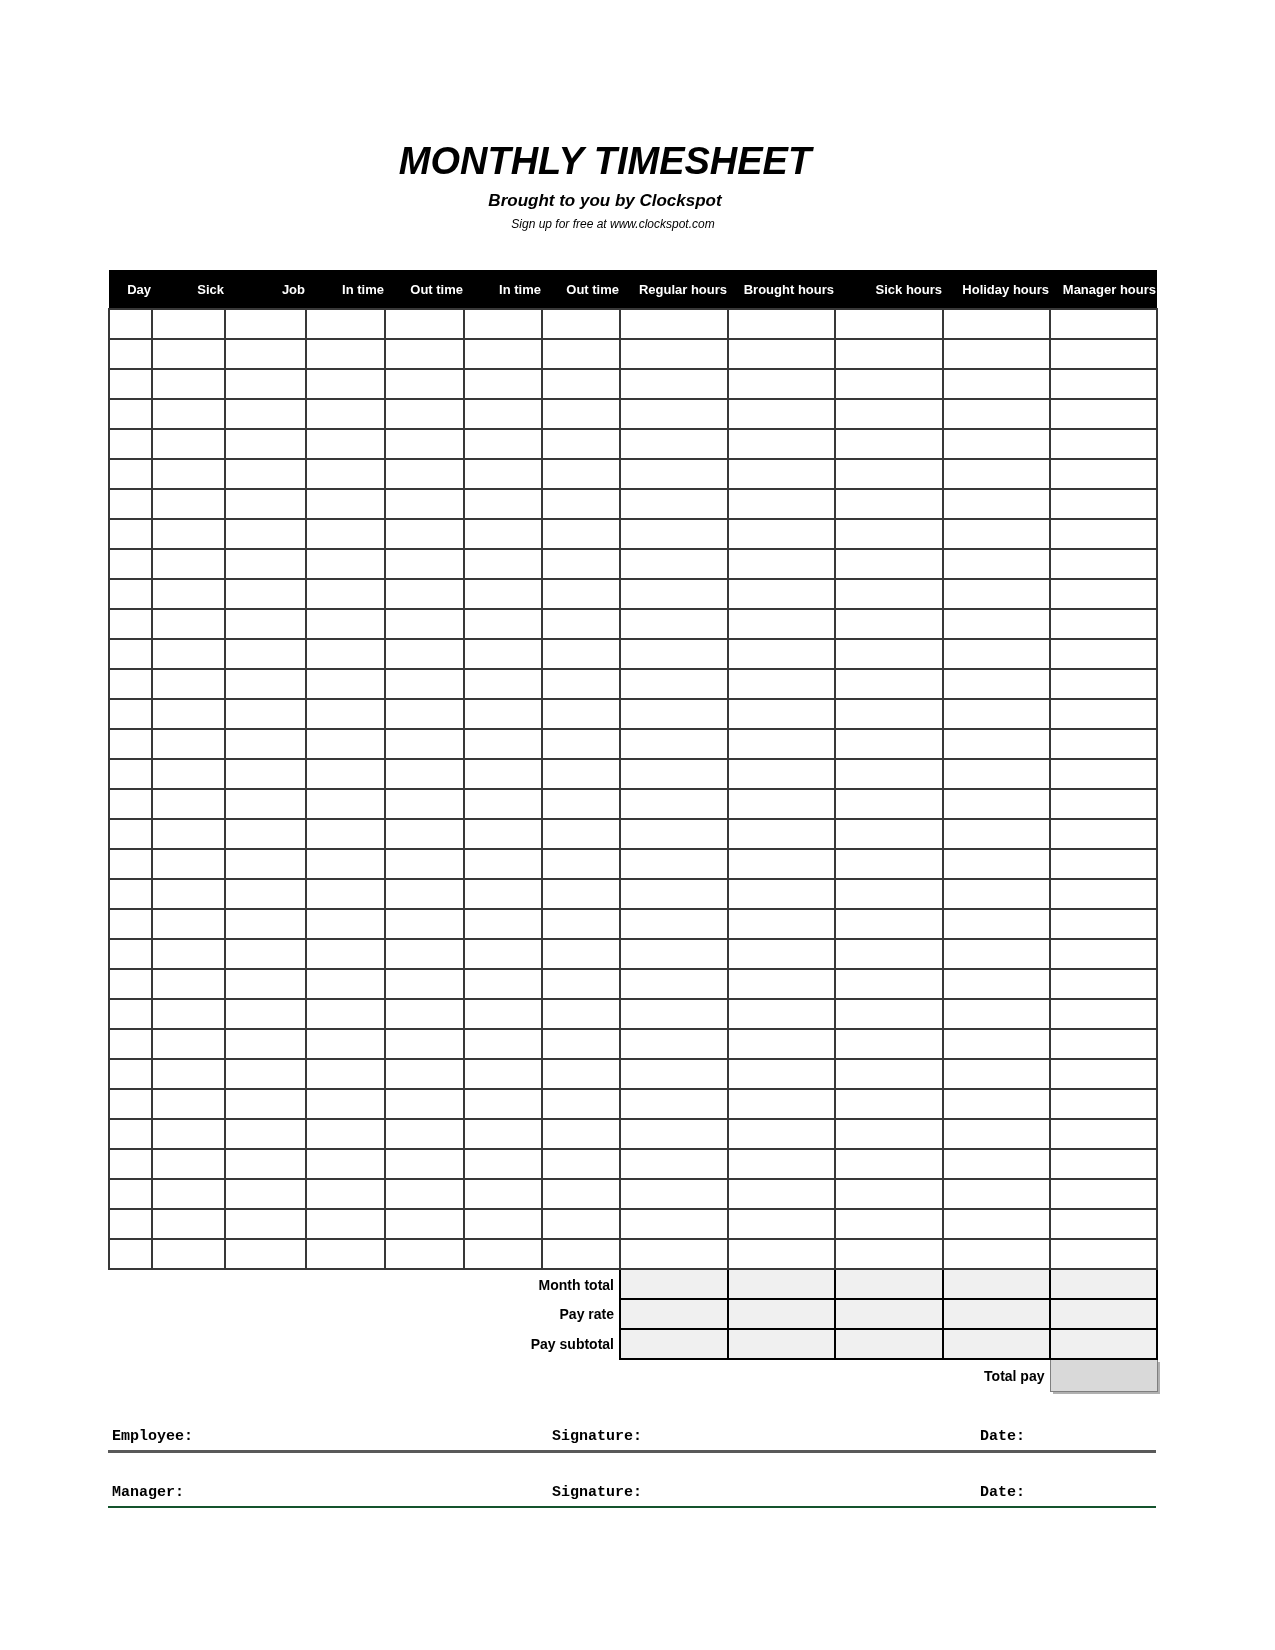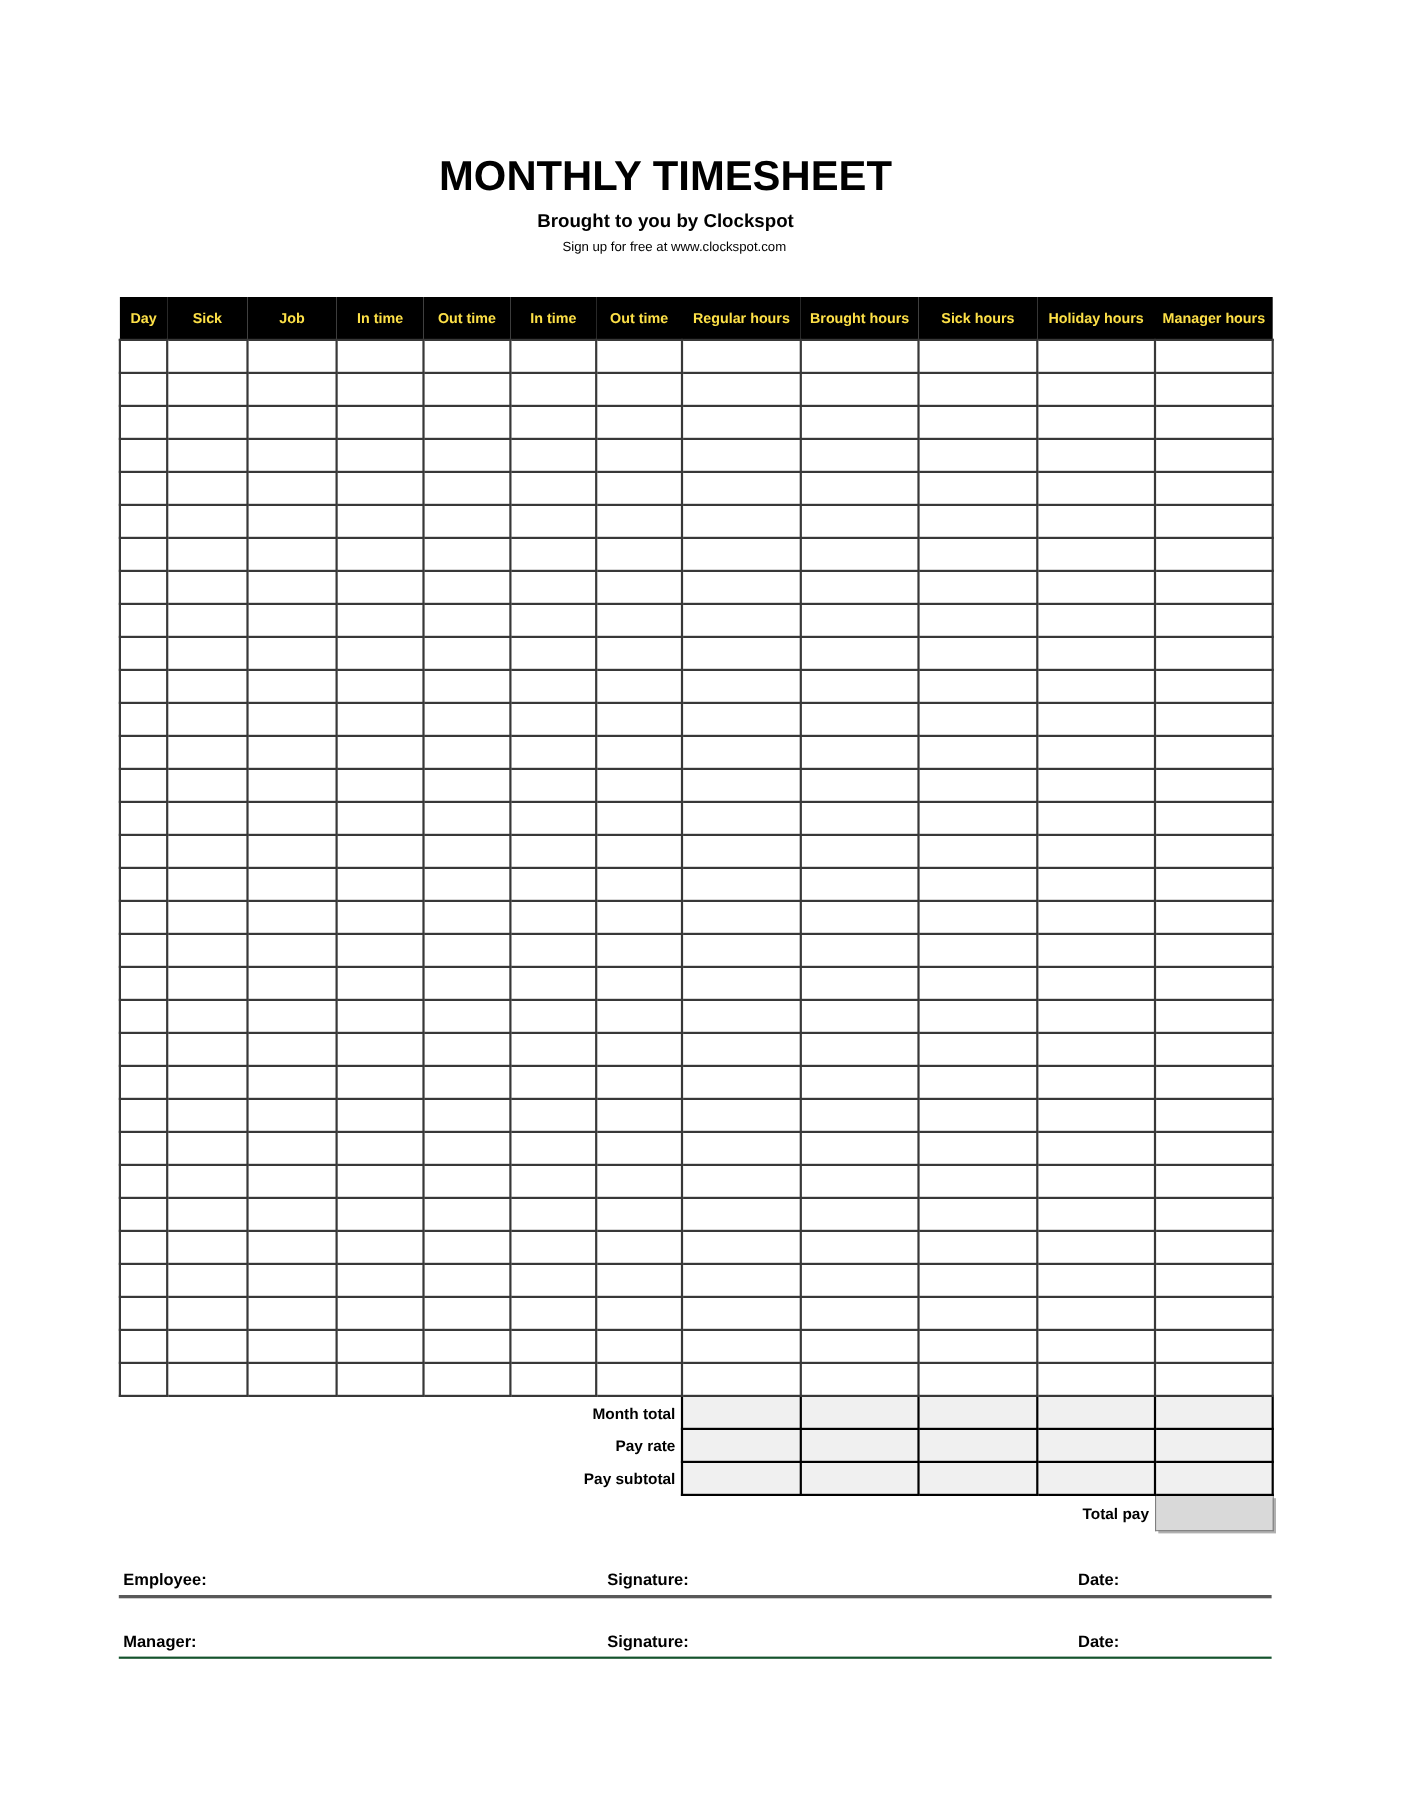--- a/index.html
+++ b/index.html
@@ -13,20 +13,21 @@
     overflow: hidden;
   }
 
   
   .doc-header {
     position: absolute;
     top: 142px;
     left: 0;
     width: 1210px;
     text-align: center;
+    font-style: italic;
   }
   .doc-title {
     font-size: 38px;
     font-weight: 800;
     line-height: 1;
     margin: 0;
     letter-spacing: 0px;
   }
   .doc-subtitle {
     font-size: 17px;
@@ -43,25 +44,25 @@
   table.sheet {
     position: absolute;
     left: 108px;
     top: 270px;
     width: 1048px;
     border-collapse: collapse;
     table-layout: fixed;
   }
   table.sheet th {
     background: #000000;
-    color: #fde047;
+    color: #ffffff;
     font-size: 13px;
     font-weight: 700;
     height: 38px;
-    text-align: center;
+    text-align: right;
     padding: 0 1px;
     border: none;
     overflow: visible;
     white-space: nowrap;
   }
   tr.body-row { height: 30px; }
   td.cell {
     border: 2px solid #383838;
     background: #ffffff;
     padding: 0;
@@ -89,20 +90,21 @@
     box-shadow: 3px 3px 0 #b0b0b0;
     padding: 0;
   }
 
   
   .sig-row {
     position: absolute;
     left: 108px;
     width: 1048px;
     height: 24px;
+    font-family: Liberation Mono, monospace;
   }
   .sig-row.employee { top: 1426px; border-bottom: 3px solid #595959; }
   .sig-row.manager  { top: 1482px; border-bottom: 2px solid #14532d; }
   .sig-label {
     position: absolute;
     top: 2px;
     font-size: 15px;
     font-weight: 700;
     white-space: nowrap;
   }

